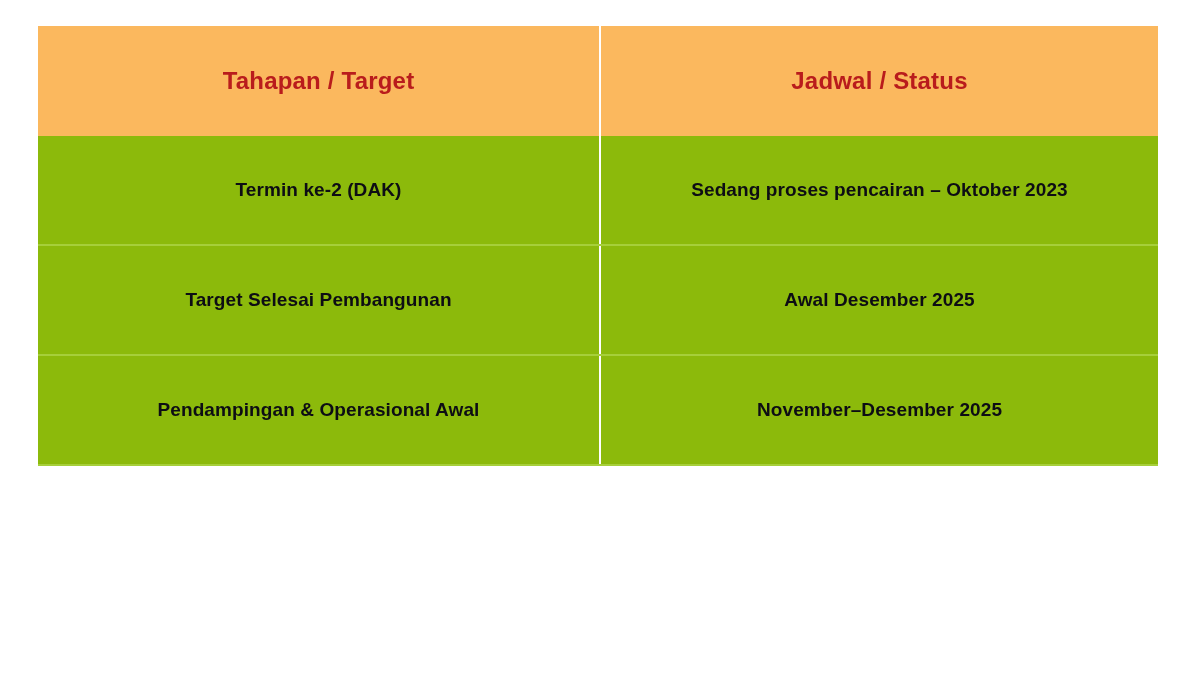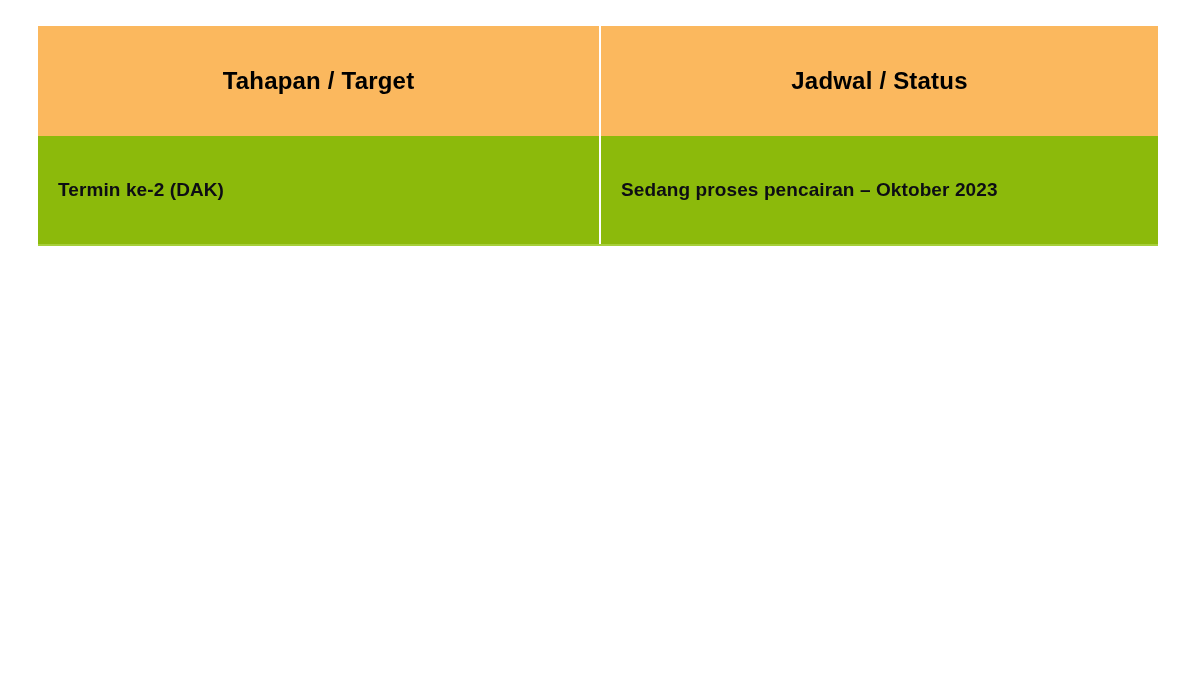--- a/index.html
+++ b/index.html
@@ -26,38 +26,39 @@
     top: 26px;
     width: 1120px;
     border-collapse: collapse;
     table-layout: fixed;
   }
   .schedule-table col.col-left { width: 562px; }
   .schedule-table col.col-right { width: 558px; }
 
   .schedule-table th {
     background: #fbb85e;
-    color: #000000;
+    color: #b91c1c;
     font-size: 24px;
     font-weight: bold;
     text-align: center;
     vertical-align: middle;
     height: 110px;
     padding: 0 14px;
     border: none;
     letter-spacing: 0.2px;
   }
   .schedule-table th.head-left {
     border-right: 2px solid #ffffff;
   }
   .schedule-table td {
     background: #8cba0b;
     color: #0d0d14;
     font-size: 19px;
     font-weight: bold;
+    text-align: center;
     vertical-align: middle;
     height: 108px;
     padding: 0 20px;
     border-bottom: 2px solid #a6cf3a;
     letter-spacing: 0.1px;
   }
   .schedule-table tr.row-last td {
     border-bottom: none;
   }
   .schedule-table td.cell-left {
@@ -77,15 +78,23 @@
       <tr>
         <th class="head-left">Tahapan / Target</th>
         <th class="head-right">Jadwal / Status</th>
       </tr>
     </thead>
     <tbody>
       <tr class="row">
         <td class="cell-left">Termin ke-2 (DAK)</td>
         <td class="cell-right">Sedang proses pencairan – Oktober 2023</td>
       </tr>
+      <tr class="row">
+        <td class="cell-left">Target Selesai Pembangunan</td>
+        <td class="cell-right">Awal Desember 2025</td>
+      </tr>
+      <tr class="row">
+        <td class="cell-left">Pendampingan &amp; Operasional Awal</td>
+        <td class="cell-right">November–Desember 2025</td>
+      </tr>
     </tbody>
   </table>
 </div>
 
 </body></html>

